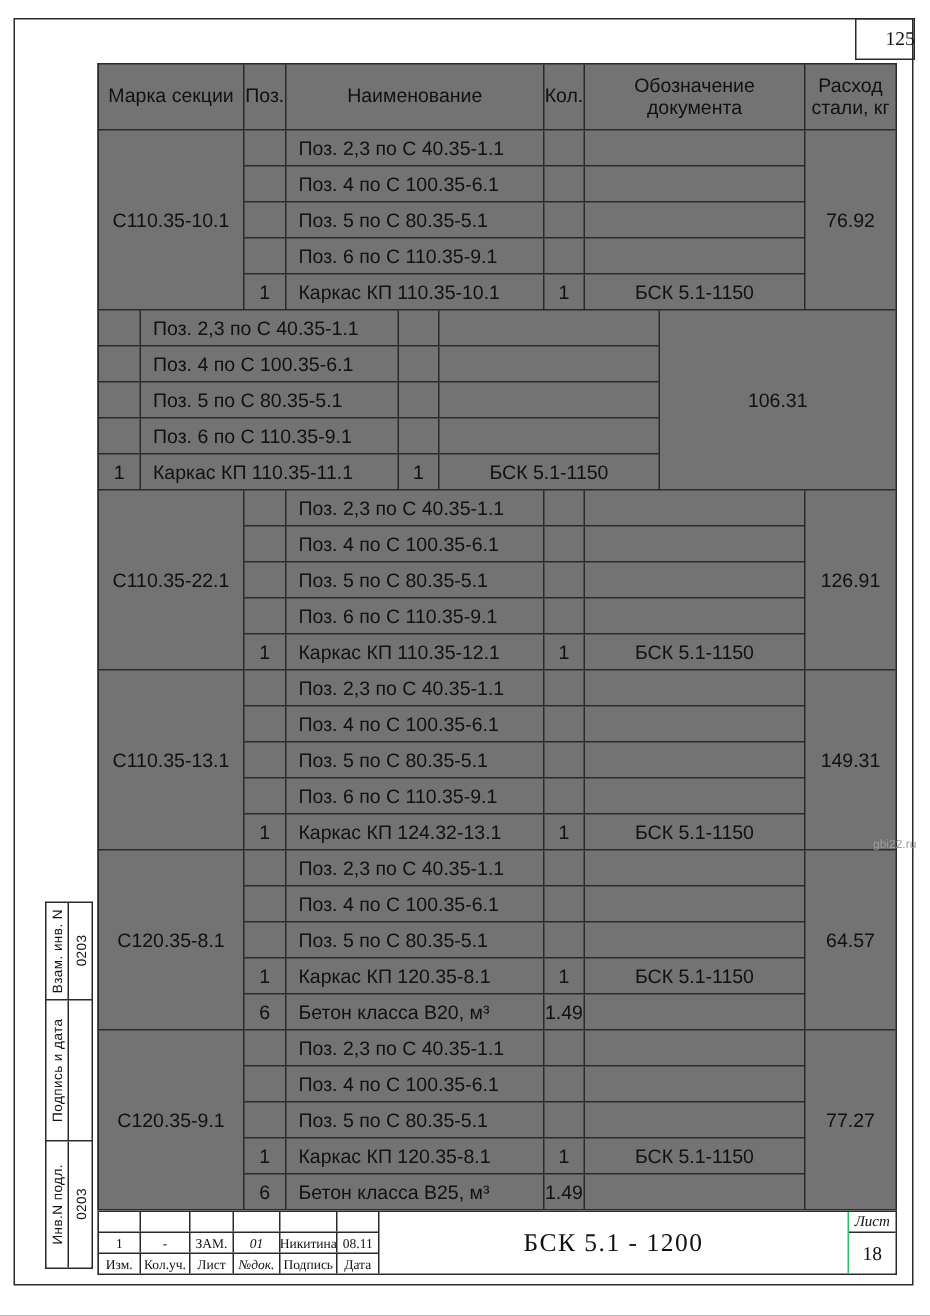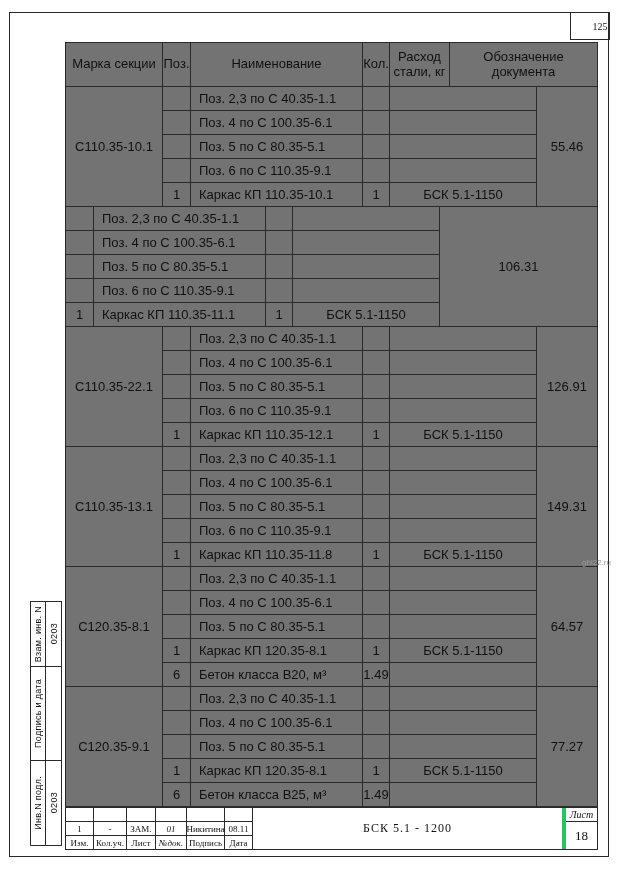--- a/index.html
+++ b/index.html
@@ -11,21 +11,21 @@
     overflow:hidden;
   }
   .outer-border{
     position:absolute;left:9px;top:12px;width:600px;height:845px;
     border:1px solid #2a2a2a;box-sizing:border-box;background:#fff;
   }
   .pagenum-box{
     position:absolute;left:570px;top:12px;width:40px;height:28px;
     border:1px solid #2a2a2a;box-sizing:border-box;
     display:flex;align-items:center;justify-content:center;
-    font-family:"Liberation Serif",serif;font-size:10px;padding-left:20px;
+    font-family:"Liberation Serif",serif;font-size:13px;padding-left:20px;
   }
   .content-frame{
     position:absolute;left:65px;top:42px;width:533px;height:808px;
     border:1px solid #2a2a2a;box-sizing:border-box;
   }
   
   .spec-table{
     position:absolute;left:65px;top:42px;width:533px;
     border:1px solid #2a2a2a;box-sizing:border-box;background:#737373;
     font-size:13px;
@@ -81,21 +81,21 @@
   .mini-row:last-child{border-bottom:none;}
   .mini-cell{
     display:flex;align-items:center;justify-content:center;
     border-right:1px solid #2a2a2a;box-sizing:border-box;
     font-size:9px;white-space:nowrap;overflow:hidden;
   }
   .mini-cell:last-child{border-right:none;}
   .mc0{width:28px;} .mc1{width:33px;} .mc2{width:29px;} .mc3{width:31px;font-style:italic;} .mc4{width:38px;} .mc5{flex:1;}
   .doc-number{
     flex:1;display:flex;align-items:center;justify-content:center;
-    font-size:12px;letter-spacing:1px;border-right:4px solid #22c55e;box-sizing:border-box;
+    font-size:17px;letter-spacing:1px;border-right:1px solid #22c55e;box-sizing:border-box;
   }
   .sheet-box{width:31px;display:flex;flex-direction:column;box-sizing:border-box;}
   .sheet-label{
     height:14px;border-bottom:1px solid #2a2a2a;display:flex;align-items:center;justify-content:center;
     font-style:italic;font-size:10px;box-sizing:border-box;
   }
   .sheet-number{flex:1;display:flex;align-items:center;justify-content:center;font-size:13px;}
   
   .watermark{
     position:absolute;left:582px;top:558px;
@@ -112,22 +112,22 @@
 </div>
 
 <div class="content-frame"></div>
 
 <div class="spec-table">
   <div class="thead">
     <div class="hcell w-mark">Марка секции</div>
     <div class="hcell w-pos">Поз.</div>
     <div class="hcell w-name">Наименование</div>
     <div class="hcell w-qty">Кол.</div>
+    <div class="hcell w-doc">Обозначение документа</div>
     <div class="hcell w-steel">Расход стали, кг</div>
-    <div class="hcell w-doc">Обозначение документа</div>
   </div>
   <div id="table-body">
       <div class="block">
         <div class="cell mark">С110.35-10.1</div>
         <div class="mid">
           <div class="row">
             <div class="cell pos"></div>
             <div class="cell name">Поз. 2,3 по С 40.35-1.1</div>
             <div class="cell qty"></div>
             <div class="cell doc"></div>
@@ -150,21 +150,21 @@
             <div class="cell qty"></div>
             <div class="cell doc"></div>
           </div>
           <div class="row">
             <div class="cell pos">1</div>
             <div class="cell name">Каркас КП 110.35-10.1</div>
             <div class="cell qty">1</div>
             <div class="cell doc">БСК 5.1-1150</div>
           </div>
         </div>
-        <div class="cell steel">55.46</div>
+        <div class="cell steel">76.92</div>
       </div>
       <div class="block">
         <div class="mid">
           <div class="row">
             <div class="cell pos"></div>
             <div class="cell name">Поз. 2,3 по С 40.35-1.1</div>
             <div class="cell qty"></div>
             <div class="cell doc"></div>
           </div>
           <div class="row">
@@ -252,21 +252,21 @@
             <div class="cell doc"></div>
           </div>
           <div class="row">
             <div class="cell pos"></div>
             <div class="cell name">Поз. 6 по С 110.35-9.1</div>
             <div class="cell qty"></div>
             <div class="cell doc"></div>
           </div>
           <div class="row">
             <div class="cell pos">1</div>
-            <div class="cell name">Каркас КП 110.35-11.8</div>
+            <div class="cell name">Каркас КП 124.32-13.1</div>
             <div class="cell qty">1</div>
             <div class="cell doc">БСК 5.1-1150</div>
           </div>
         </div>
         <div class="cell steel">149.31</div>
       </div>
       <div class="block">
         <div class="cell mark">С120.35-8.1</div>
         <div class="mid">
           <div class="row">

